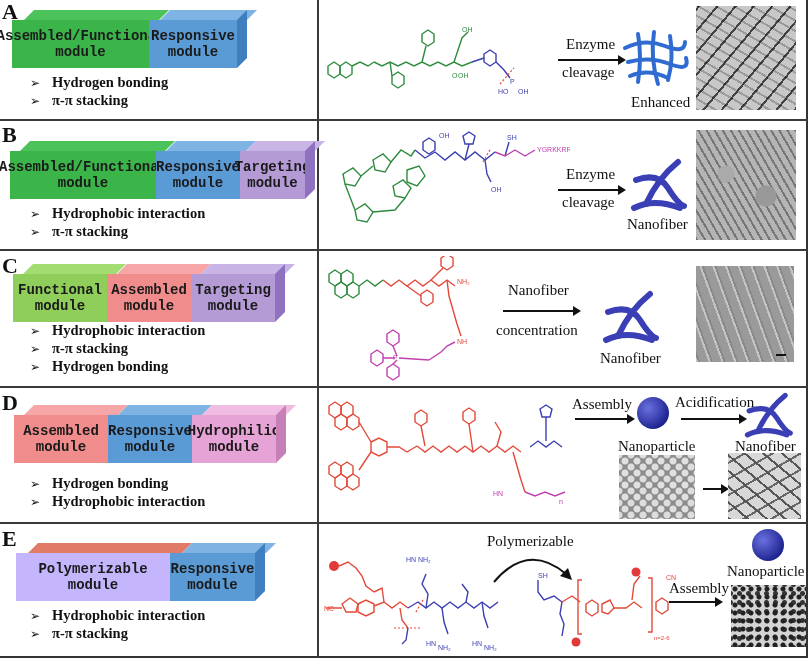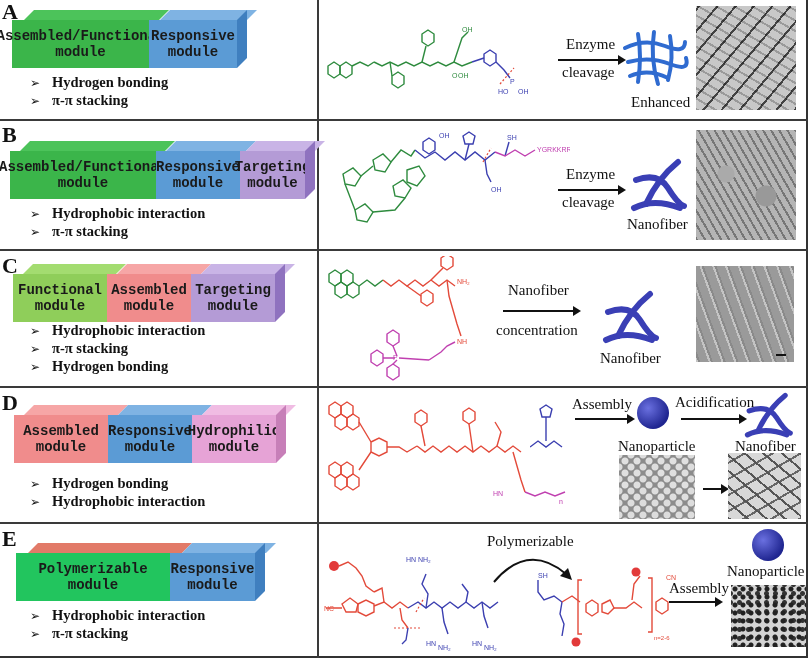--- a/index.html
+++ b/index.html
@@ -283,21 +283,21 @@
   <div class="tem" style="left:619px;top:455px;width:76px;height:64px;background:radial-gradient(circle,#e0e0e0 0 3px,transparent 4px) 0 0/12px 12px,radial-gradient(circle,#ddd 0 3px,transparent 4px) 6px 6px/12px 12px,#8c8c8c"></div>
   <div class="rx-arrow" style="left:703px;top:488px;width:24px"></div>
   <div class="tem" style="left:728px;top:453px;width:73px;height:66px;background:repeating-linear-gradient(40deg,#555 0 2px,transparent 2px 12px),repeating-linear-gradient(-30deg,#666 0 2px,transparent 2px 14px),#d8d8d8"></div>
 </div>
 
 <div>
   <div class="panel-letter" style="top:528px">E</div>
   <div class="block" style="left:16px;top:543px;width:250px;height:58px">
     <div class="seg-top" style="left:12px;width:154px;background:#e27a68;transform:skewX(-45deg);transform-origin:bottom left;"></div>
     <div class="seg-top" style="left:166px;width:84px;background:#7fb3e3;transform:skewX(-45deg);transform-origin:bottom left;"></div>
-    <div class="seg" style="left:0;width:154px;background:#22c55e">Polymerizable module</div>
+    <div class="seg" style="left:0;width:154px;background:#c4b5fd">Polymerizable module</div>
     <div class="seg" style="left:154px;width:85px;background:#5b9bd5">Responsive module</div>
     <svg class="side" style="left:239px" viewBox="0 0 14 58">
         <polygon points="0,10 10,0 10,48 0,58" fill="#3f7fbf"></polygon>
       </svg>
   </div>
   <div class="bullets" style="top:607px">
     <div><span class="arrow">➢</span><span>Hydrophobic interaction</span></div>
     <div><span class="arrow">➢</span><span>π-π stacking</span></div>
   </div>
 

